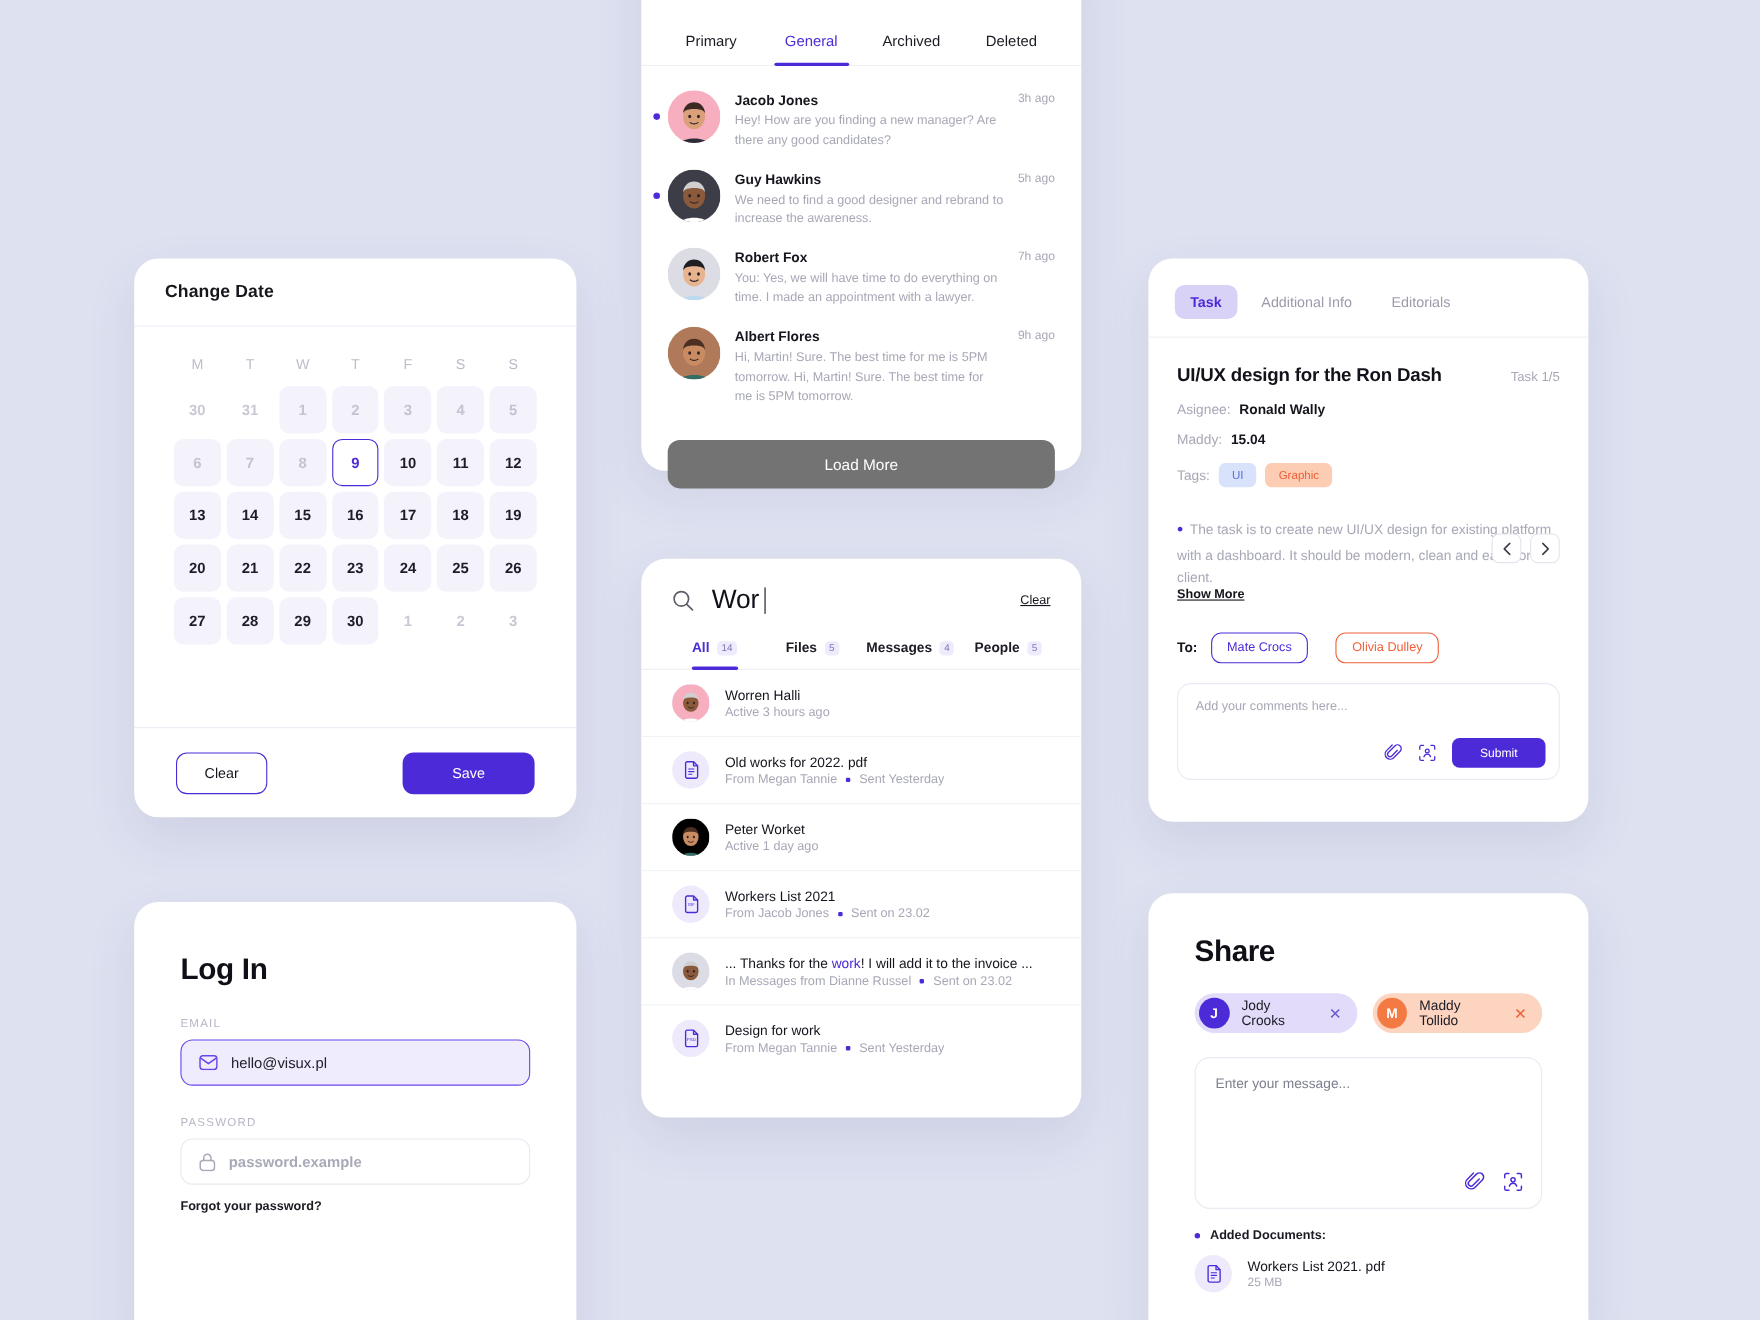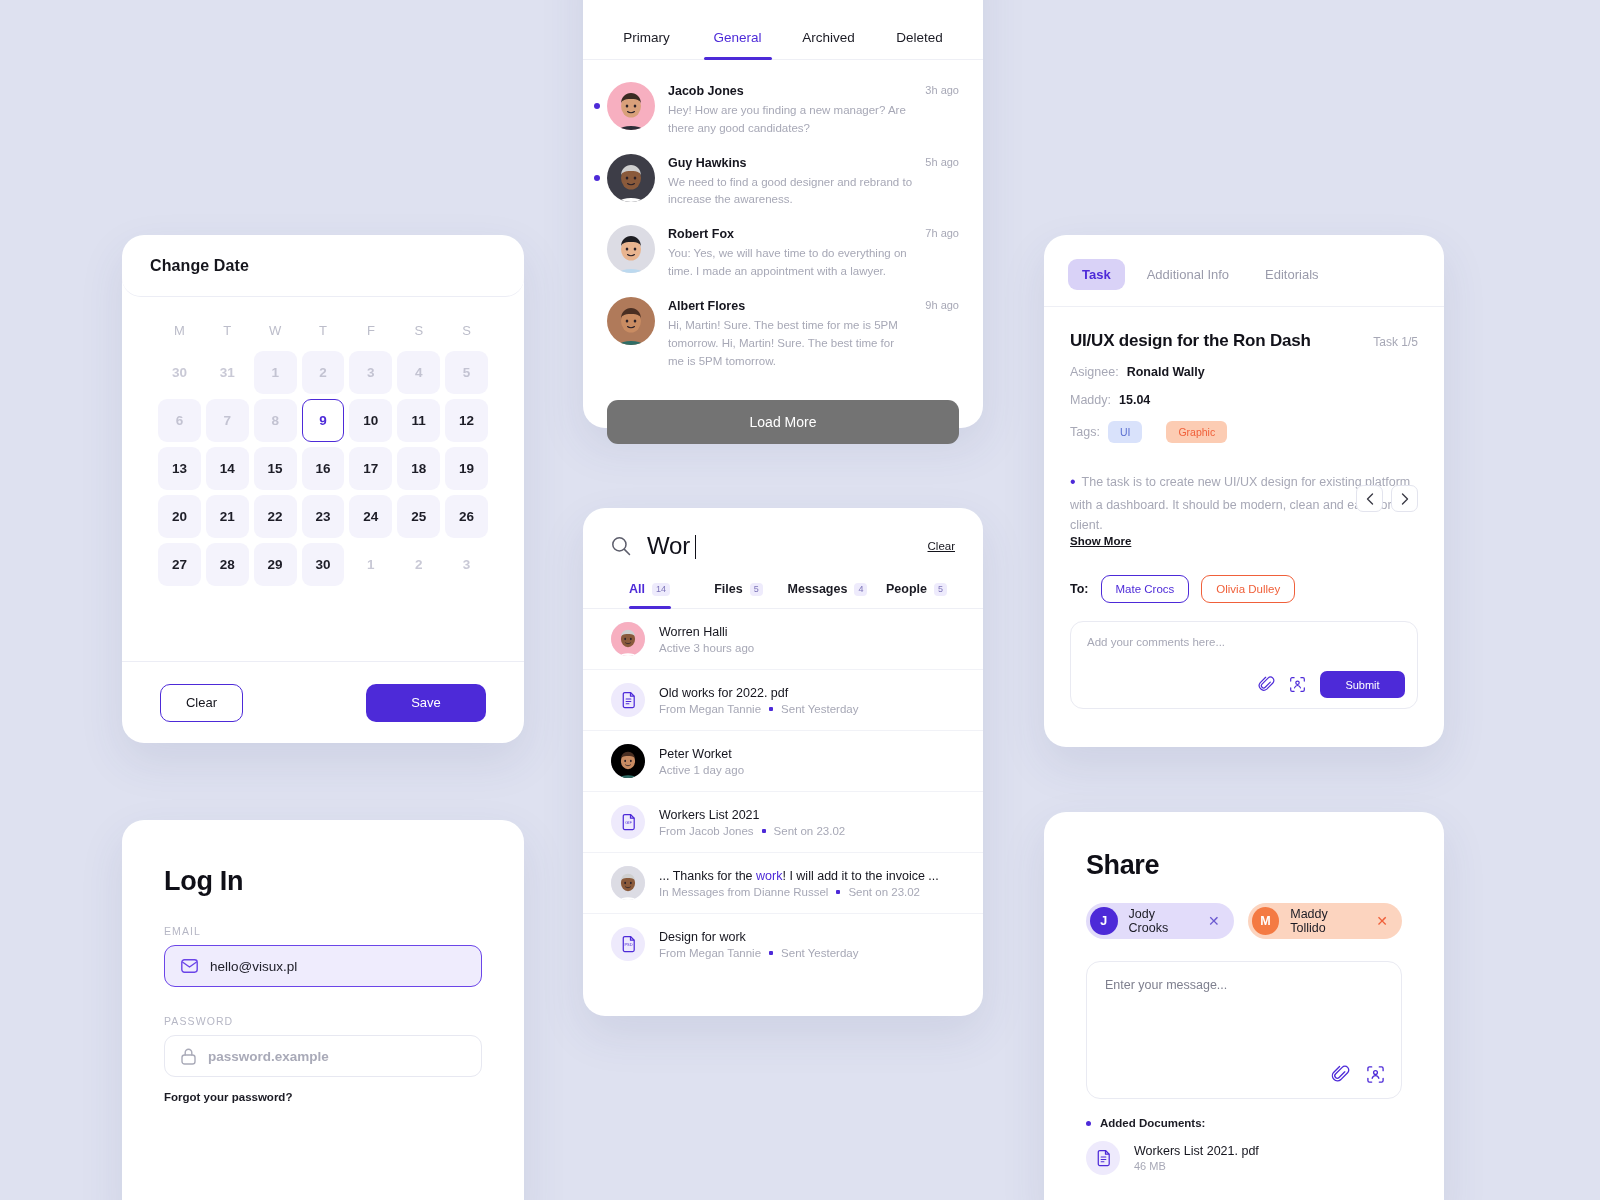--- a/index.html
+++ b/index.html
@@ -16,21 +16,21 @@
     position: absolute;
     background: #ffffff;
     border-radius: 22px;
     box-shadow: 0 18px 45px rgba(60, 64, 120, 0.10);
   }
 
   
   #calendar-card { left: 122px; top: 235px; width: 402px; height: 508px; }
   .cal-header {
     height: 62px; display: flex; align-items: center;
-    padding: 0 28px; border-bottom: 1px solid #ecedf5; border-radius: 19px;
+    padding: 0 28px; border-bottom: 1px solid #ecedf5;
   }
   .cal-header-title { font-size: 16px; font-weight: bold; color: #16161d; letter-spacing: .1px; }
   .cal-body { padding: 16px 36px 8px 36px; }
   .cal-nav-row { display: flex; align-items: center; justify-content: space-between; height: 58px; }
   .cal-nav-btn {
     width: 27px; height: 27px; border: 1px solid #e3e4ee; border-radius: 7px;
     background: #fff; display: flex; align-items: center; justify-content: center;
     font-size: 12px; color: #3b3b46; cursor: pointer;
   }
   .cal-month { font-size: 25px; font-weight: bold; color: #101018; letter-spacing: -0.3px; }
@@ -538,21 +538,21 @@
       <div class="meta-row">
         <span class="meta-key">Asignee:</span>
         <span class="meta-val">Ronald Wally</span>
       </div>
       <div class="meta-row">
         <span class="meta-key">Maddy:</span>
         <span class="meta-val">15.04</span>
       </div>
       <div class="meta-row">
         <span class="meta-key">Tags:</span>
-        <span id="task-tags" style="display:flex;gap:24px">
+        <span id="task-tags" style="display:flex;gap:8px">
             <span class="tag ui">UI</span>
             <span class="tag graphic">Graphic</span>
           </span>
       </div>
 
       <div class="task-arrows">
         <div class="cal-nav-btn">
           <svg width="8" height="12" viewBox="0 0 8 12" fill="none">
               <path d="M6.5 1L1.5 6l5 5" stroke="#3b3b46" stroke-width="1.4" stroke-linecap="round" stroke-linejoin="round"></path>
             </svg>
@@ -564,21 +564,21 @@
         </div>
       </div>
 
       <div class="task-desc">
         <span class="bullet">•</span><span>The task is to create new UI/UX design for existing platform with a dashboard. It should be modern, clean and easy for the client.</span>
       </div>
       <div class="show-more">Show More</div>
 
       <div class="to-row">
         <span class="to-label">To:</span>
-        <span id="task-recipients" style="display:flex;gap:12px">
+        <span id="task-recipients" style="display:flex;gap:25px">
             <span class="chip-out purple">Mate Crocs</span>
             <span class="chip-out orange">Olivia Dulley</span>
           </span>
       </div>
 
       <div class="comment-box">
         <div class="comment-ph">Add your comments here...</div>
         <div class="comment-actions">
           <svg width="17" height="17" viewBox="0 0 20 20" fill="none">
             <path d="M14.5 7.2l-6 6a2.6 2.6 0 01-3.7-3.7l7-7a4 4 0 015.7 5.7l-7.2 7.2a5.4 5.4 0 01-7.6-7.6l6.3-6.3" stroke="#4d2ad8" stroke-width="1.4" stroke-linecap="round" stroke-linejoin="round"></path>
@@ -632,20 +632,20 @@
           <div class="doc-row">
             <div class="doc-icon">
               <svg width="19" height="19" viewBox="0 0 20 20" fill="none">
     <path d="M4.5 3.2A1.6 1.6 0 016.1 1.6h6l3.9 3.9v10.3a1.6 1.6 0 01-1.6 1.6H6.1a1.6 1.6 0 01-1.6-1.6V3.2z" stroke="#4d2ad8" stroke-width="1.3" stroke-linejoin="round"></path>
     <path d="M12.1 1.6v3.9H16" stroke="#4d2ad8" stroke-width="1.3" stroke-linejoin="round"></path>
     <path d="M7.5 8.5h5M7.5 11h5M7.5 13.5h3" stroke="#4d2ad8" stroke-width="1.1" stroke-linecap="round"></path>
               </svg>
             </div>
             <div>
               <div class="doc-name">Workers List 2021. pdf</div>
-              <div class="doc-size">46 MB</div>
+              <div class="doc-size">25 MB</div>
             </div>
           </div>
         </div>
     </div>
   </div>
 
 </div>
 
 </body></html>

